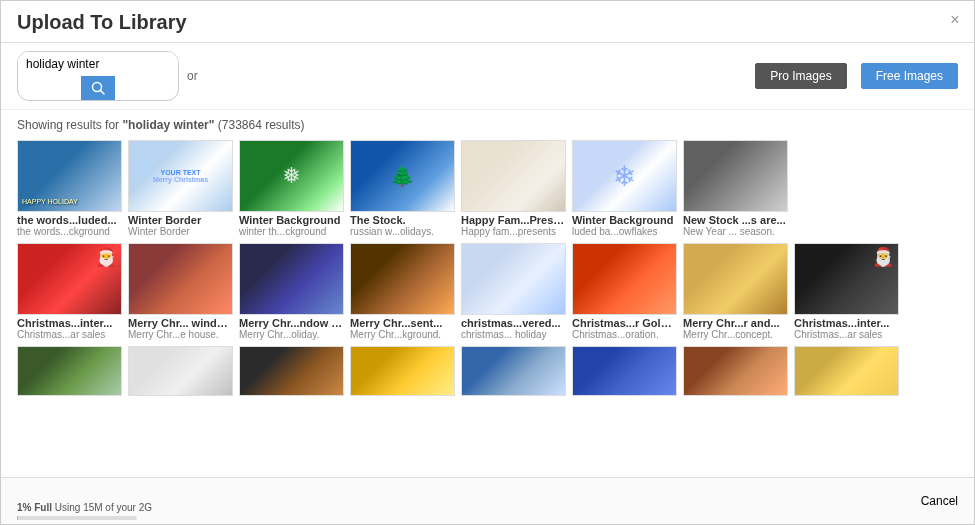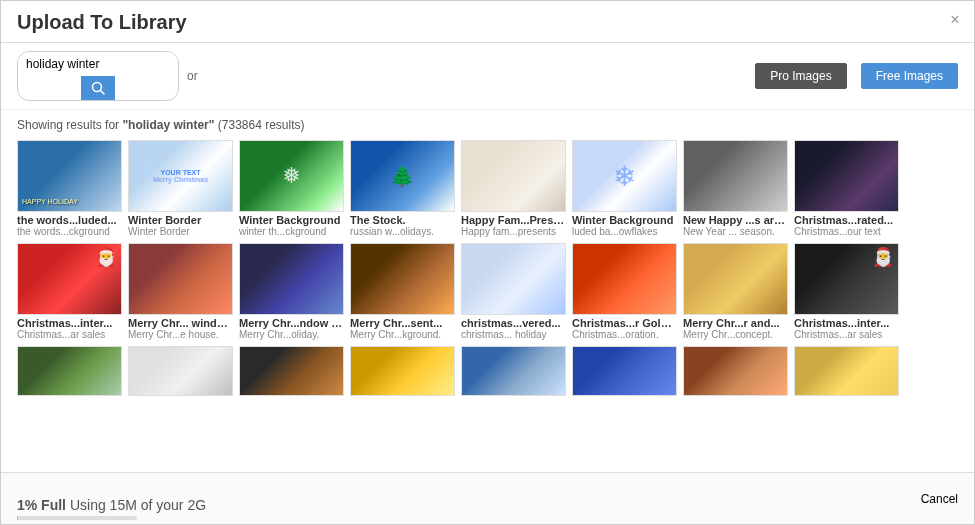--- a/index.html
+++ b/index.html
@@ -216,21 +216,21 @@
     }
     .modal-footer {
       border-top: 1px solid #ddd;
       padding: 4px 16px;
       display: flex;
       align-items: center;
       justify-content: space-between;
       background: #fafafa;
     }
     .storage-info {
-      font-size: 14px;
+      font-size: 10px;
       color: #555;
       margin-top: 20px;
     }
     .storage-bar-wrap {
       width: 120px;
       height: 4px;
       background: #ddd;
       border-radius: 2px;
       margin-top: 3px;
     }
@@ -380,30 +380,22 @@
           </div>
         </div>
         <div class="image-title">Winter Background</div>
         <div class="image-subtitle">luded ba...owflakes</div>
       </div>
       <div class="image-item">
         <div class="image-thumb t7">
           <div class="thumb-inner">
           </div>
         </div>
-        <div class="image-title">New Happy ...s are...</div>
+        <div class="image-title">New Stock ...s are...</div>
         <div class="image-subtitle">New Year ... season.</div>
-      </div>
-      <div class="image-item">
-        <div class="image-thumb t8">
-          <div class="thumb-inner">
-          </div>
-        </div>
-        <div class="image-title">Christmas...rated...</div>
-        <div class="image-subtitle">Christmas...our text</div>
       </div>
     </div>
 
     <div class="image-row">
       <div class="image-item">
         <div class="image-thumb t9">
           <div class="thumb-inner">
             <span style="position:absolute;color:rgba(255,255,255,0.9);font-size:18px;top:2px;right:3px;">🎅</span>
           </div>
         </div>

